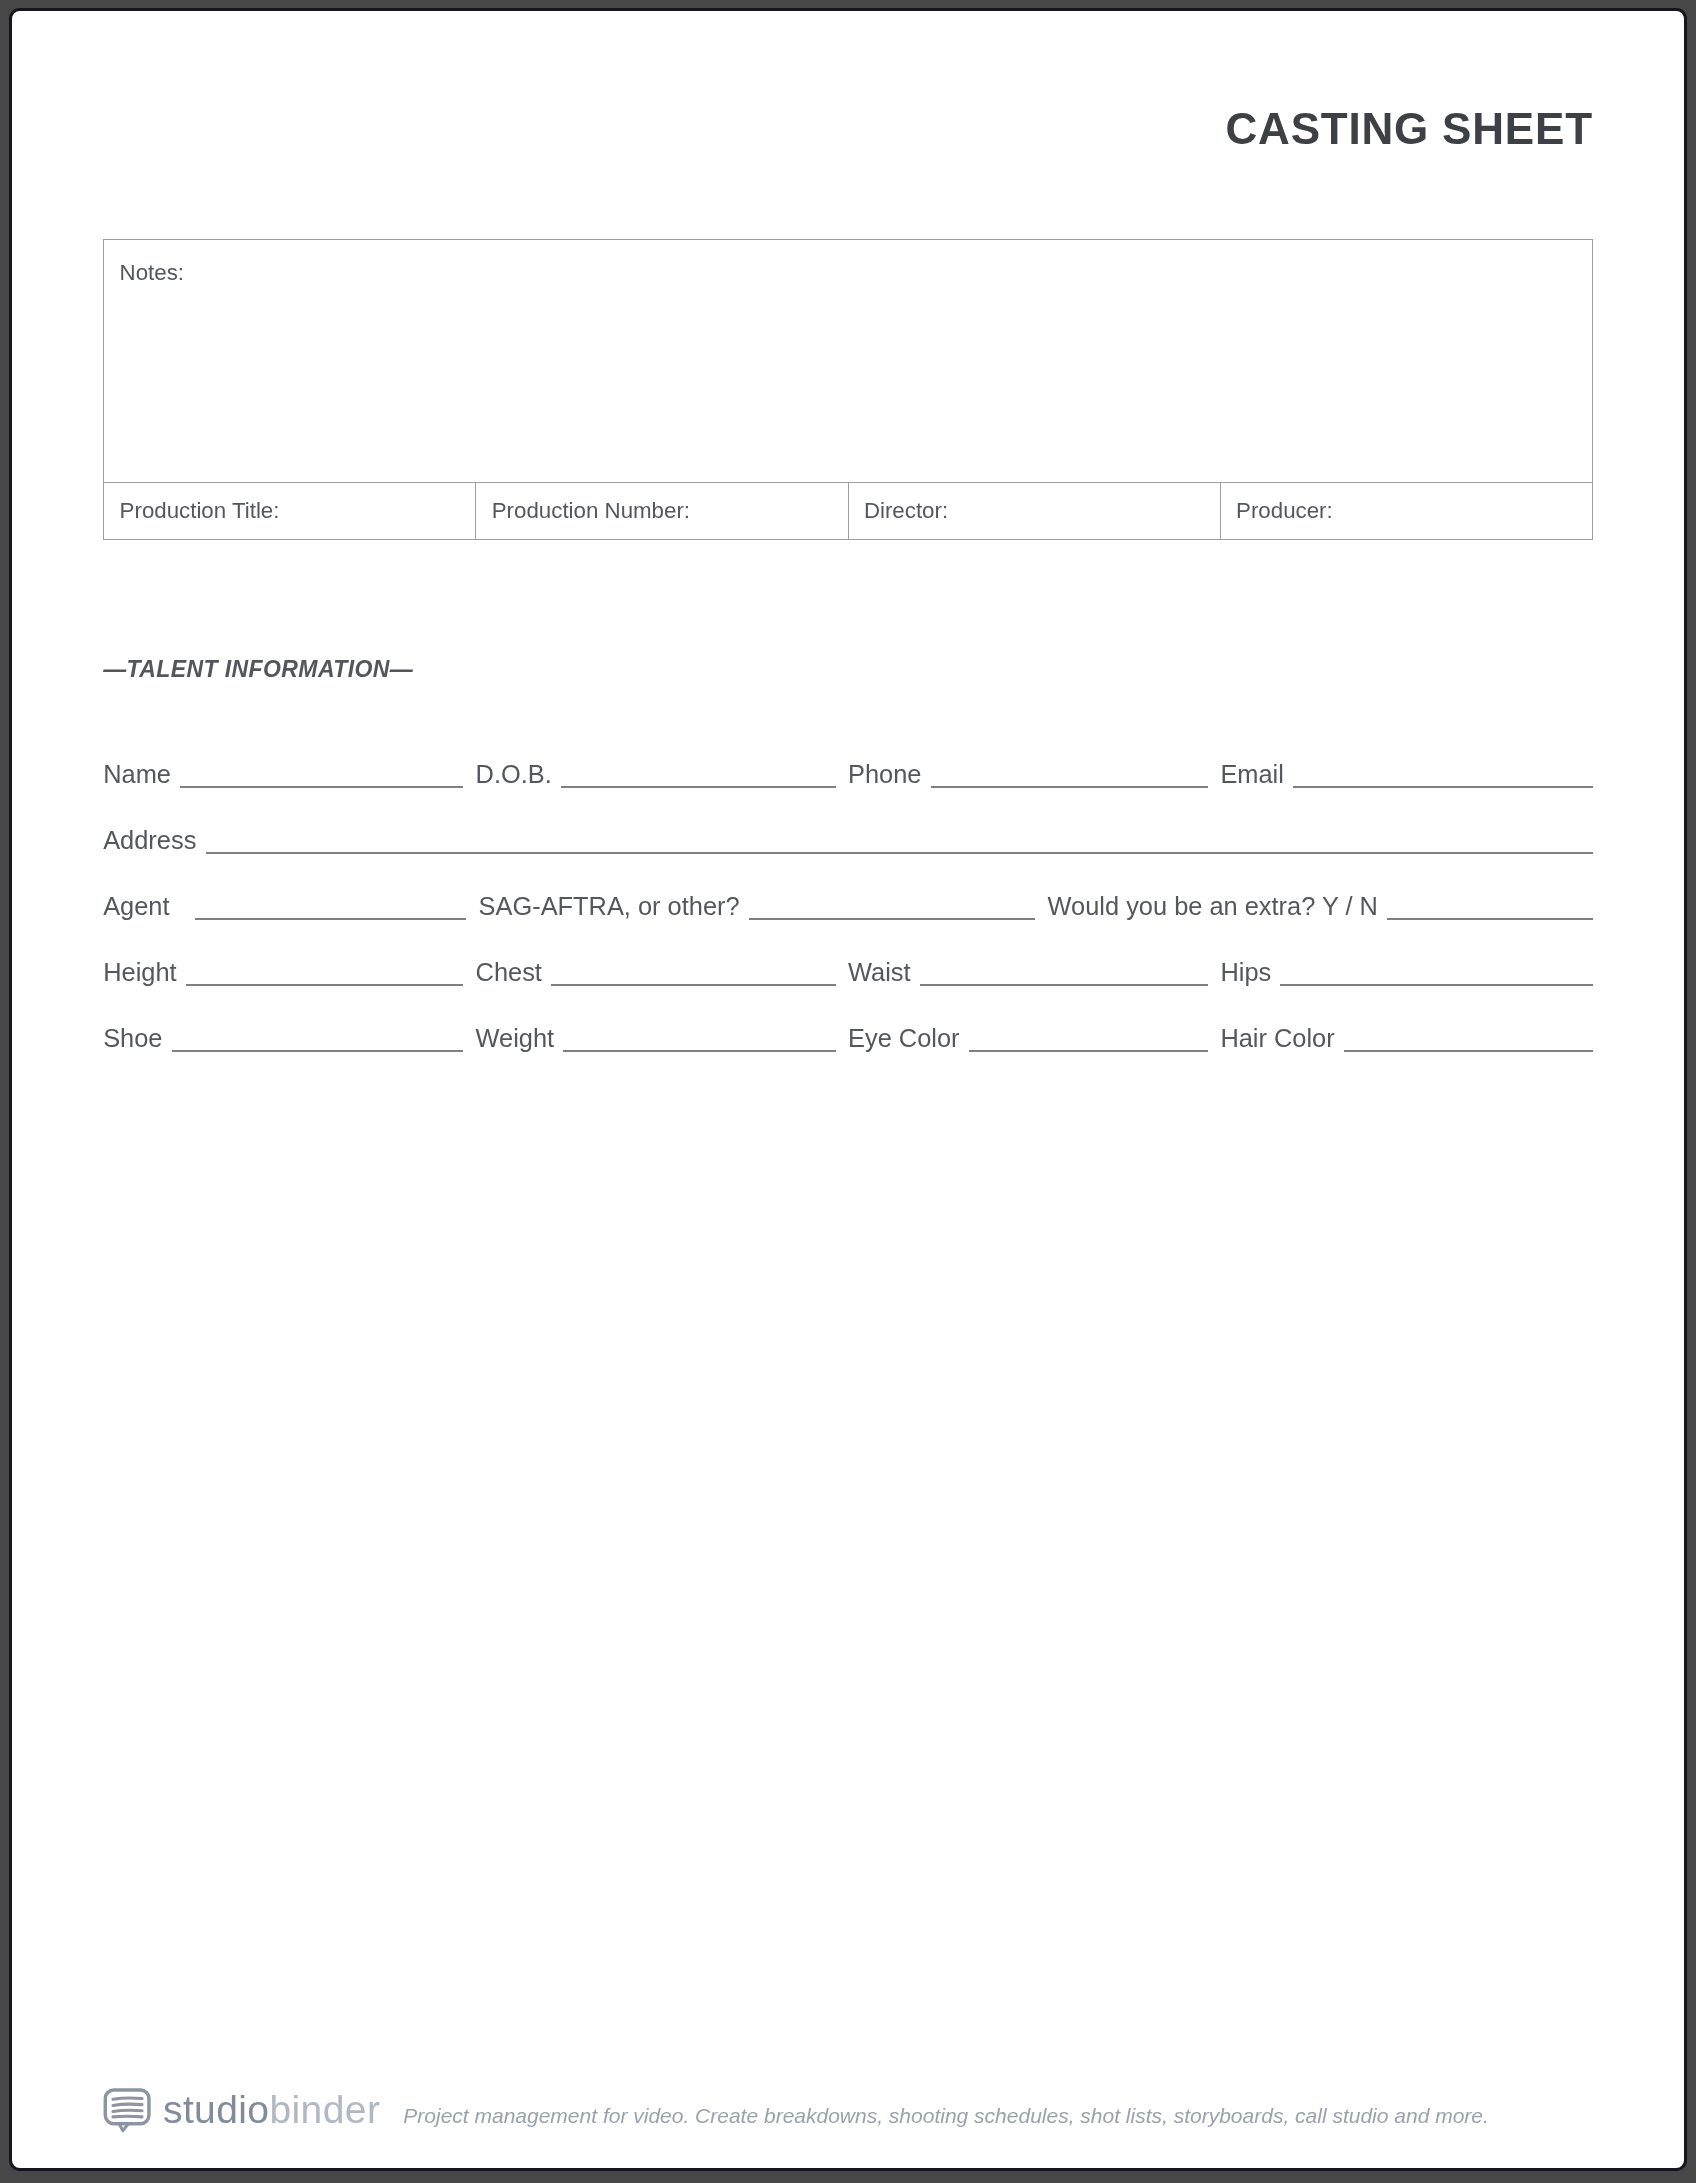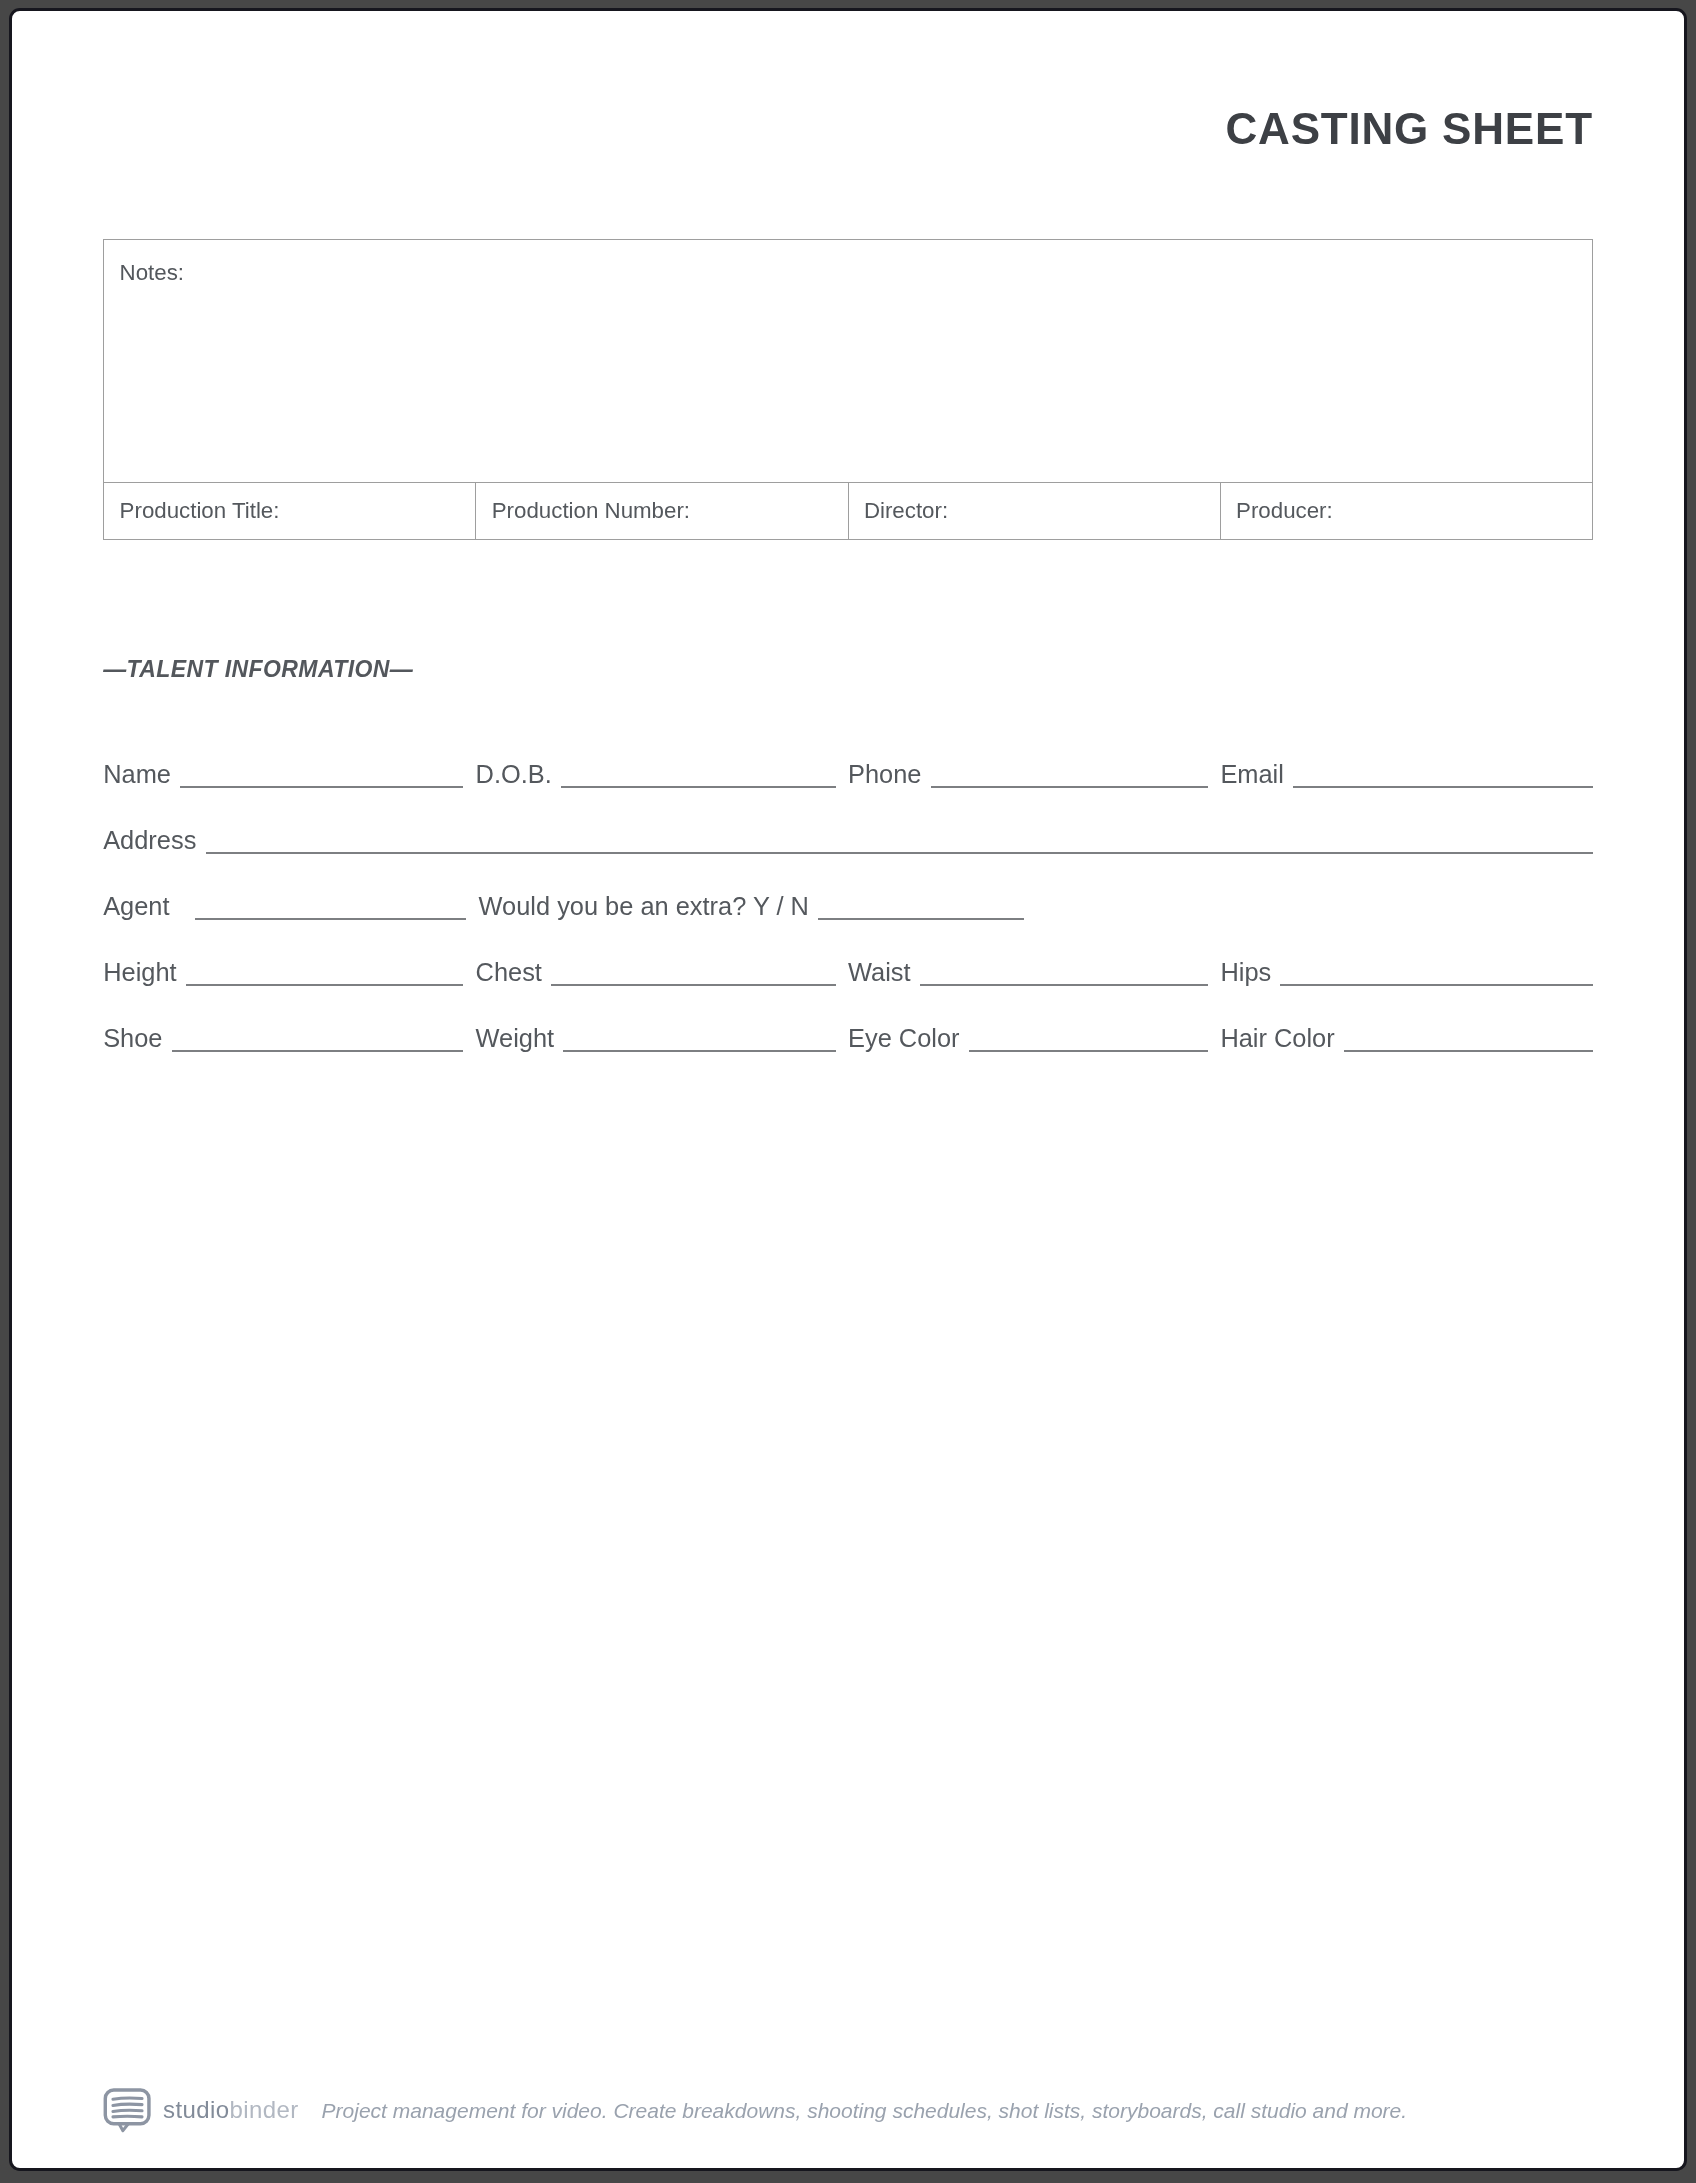--- a/index.html
+++ b/index.html
@@ -78,21 +78,21 @@
 
   .footer {
     position: absolute;
     left: 91px; right: 91px; bottom: 35px;
     display: flex;
     align-items: center;
   }
   .logo-icon { width: 49px; height: 46px; flex: 0 0 auto; margin-right: 10.8px; }
   .brand-group { display: flex; align-items: baseline; }
   .brand-wordmark {
-    font-size: 24px;
+    font-size: 39px;
     font-weight: 400;
     letter-spacing: 0.4px;
   }
   .brand-studio { color: #828b99; }
   .brand-binder { color: #b2b8c2; }
   .tagline {
     margin-left: 23px;
     font-size: 21px;
     font-style: italic;
     color: #9aa2ae;
@@ -146,20 +146,24 @@
       <div class="f-row">
         <div class="seg seg-full">
           <span class="lbl">Address</span>
           <span class="fill"></span>
         </div>
       </div>
 
       <div class="f-row">
         <div class="seg seg-a1">
           <span class="lbl">Agent</span>
+          <span class="fill"></span>
+        </div>
+        <div class="seg seg-a2">
+          <span class="lbl">SAG-AFTRA, or other?</span>
           <span class="fill"></span>
         </div>
         <div class="seg seg-a3">
           <span class="lbl">Would you be an extra? Y / N</span>
           <span class="fill"></span>
         </div>
       </div>
 
       <div class="f-row">
         <div class="seg seg-25">

